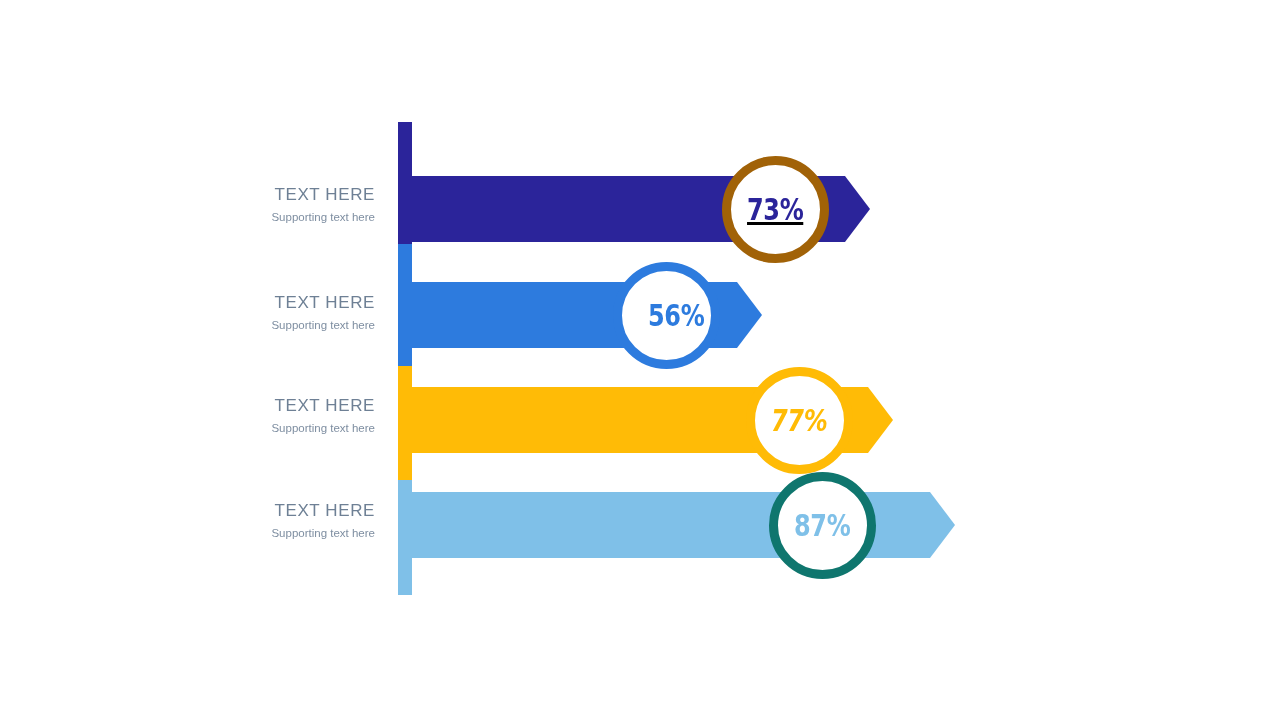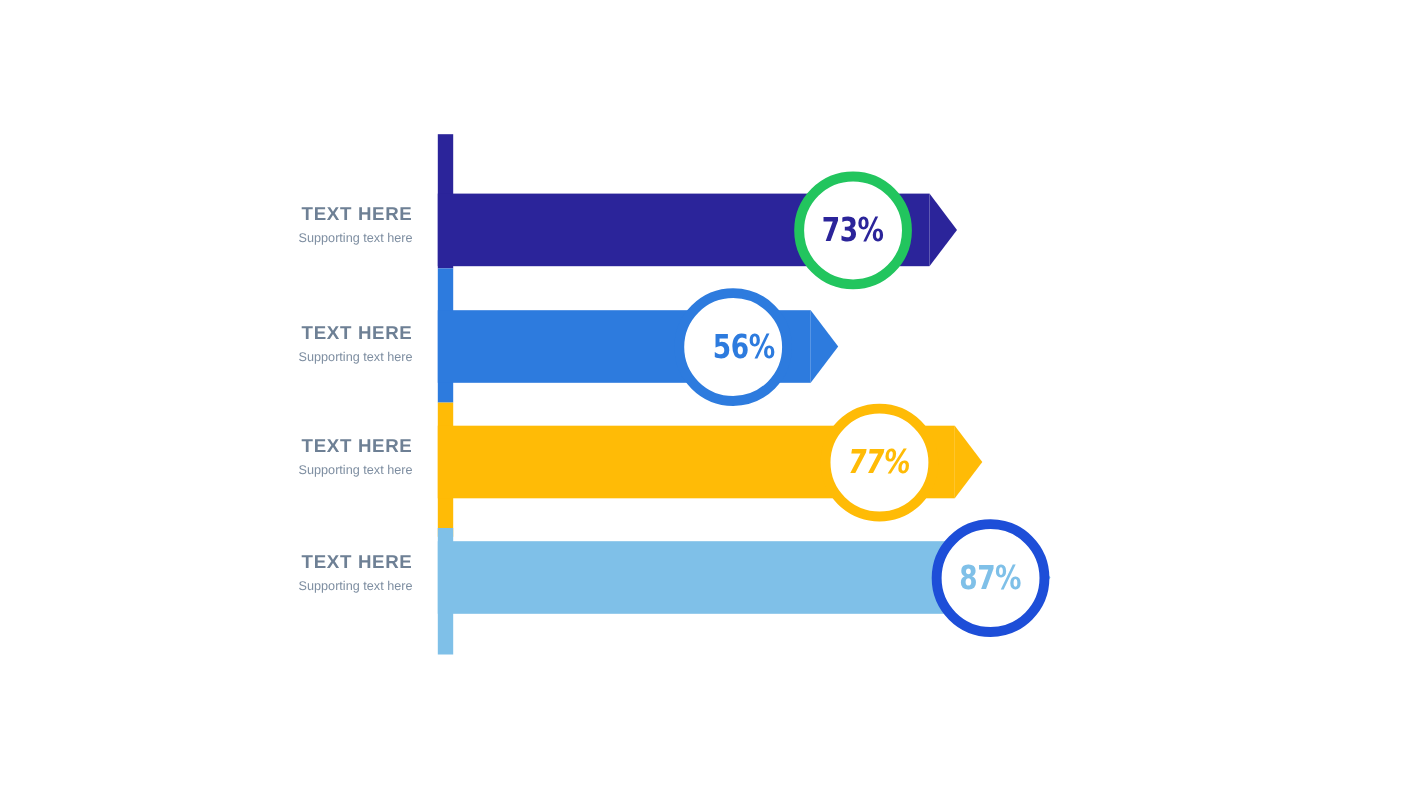--- a/index.html
+++ b/index.html
@@ -34,21 +34,21 @@
   
   .label-block {
     position: absolute;
     right: 905px;           
     text-align: right;
     width: 260px;
   }
   .label-title {
     font-family: "Liberation Sans", sans-serif;
     font-size: 17px;
-    font-weight: bold;
+    font-weight: normal;
     letter-spacing: 0.6px;
     color: #6E8095;
     line-height: 20px;
     margin: 0;
     white-space: nowrap;
   }
   .label-sub {
     font-family: Liberation Sans, sans-serif;
     font-size: 11.5px;
     font-weight: normal;
@@ -117,21 +117,21 @@
     <div class="bar" style="top:176px; height:66px; width:472px;">
       <div class="bar-body" style="width:447px; background:#2B249A;"></div>
       <div class="bar-head" style="left:447px; border-left:25px solid #2B249A;"></div>
     </div>
 
     <div class="label-block" style="top:185px;">
       <p class="label-title">TEXT HERE</p>
       <p class="label-sub">Supporting text here</p>
     </div>
 
-    <div class="badge" style="left:722px; top:156px; width:107px; height:107px; border:9px solid #22c55e;">
+    <div class="badge" style="left:722px; top:156px; width:107px; height:107px; border:9px solid #a16207;text-decoration:underline;">
       <span class="badge-text" style="color:#2B249A;">73%</span>
     </div>
   </div>
 
   <div class="row">
 
     <div class="spine" style="top:244px; height:122px; background:#2D7BDE;"></div>
 
     <div class="bar" style="top:282px; height:66px; width:364px;">
       <div class="bar-body" style="width:339px; background:#2D7BDE;"></div>
@@ -174,18 +174,18 @@
     <div class="bar" style="top:492px; height:66px; width:557px;">
       <div class="bar-body" style="width:532px; background:#7FC0E8;"></div>
       <div class="bar-head" style="left:532px; border-left:25px solid #7FC0E8;"></div>
     </div>
 
     <div class="label-block" style="top:501px;">
       <p class="label-title">TEXT HERE</p>
       <p class="label-sub">Supporting text here</p>
     </div>
 
-    <div class="badge" style="left:847px; top:472px; width:107px; height:107px; border:9px solid #1d4ed8;align-items:center;">
+    <div class="badge" style="left:769px; top:472px; width:107px; height:107px; border:9px solid #0f766e;align-items:center;">
       <span class="badge-text" style="color:#7FC0E8;">87%</span>
     </div>
   </div>
 
 </div>
 
 </body></html>

